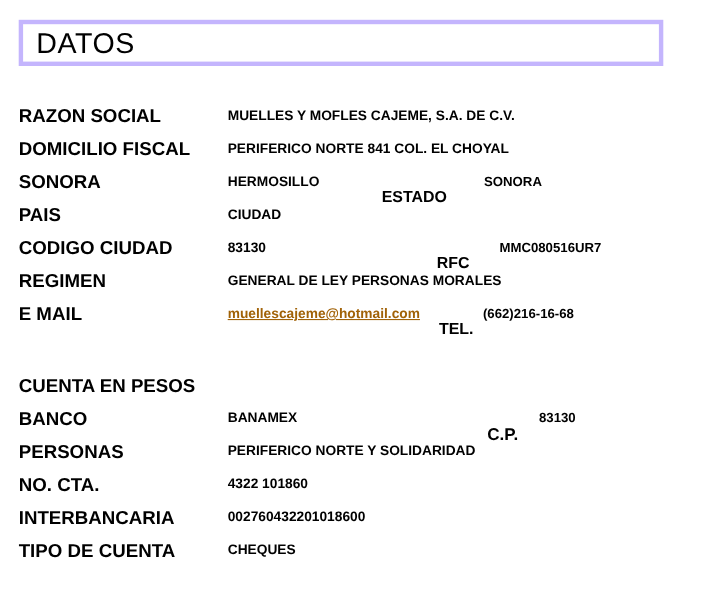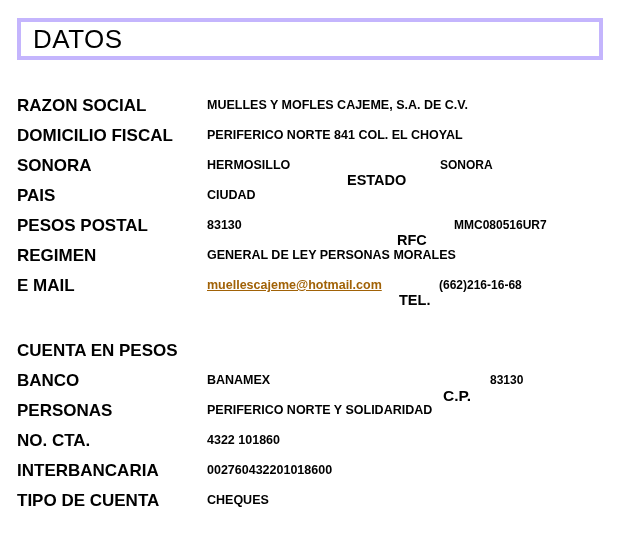--- a/index.html
+++ b/index.html
@@ -125,21 +125,21 @@
       <span class="lbl2 estado-lbl">ESTADO</span>
       <span class="val2 estado-val">SONORA</span>
     </div>
 
     <div class="row">
       <span class="lbl">PAIS</span>
       <span class="val">CIUDAD</span>
     </div>
 
     <div class="row">
-      <span class="lbl">PESOS POSTAL</span>
+      <span class="lbl">CODIGO CIUDAD</span>
       <span class="val">83130</span>
       <span class="lbl2 rfc-lbl">RFC</span>
       <span class="val2 rfc-val">MMC080516UR7</span>
     </div>
 
     <div class="row">
       <span class="lbl">REGIMEN</span>
       <span class="val">GENERAL DE LEY PERSONAS MORALES</span>
     </div>
 

